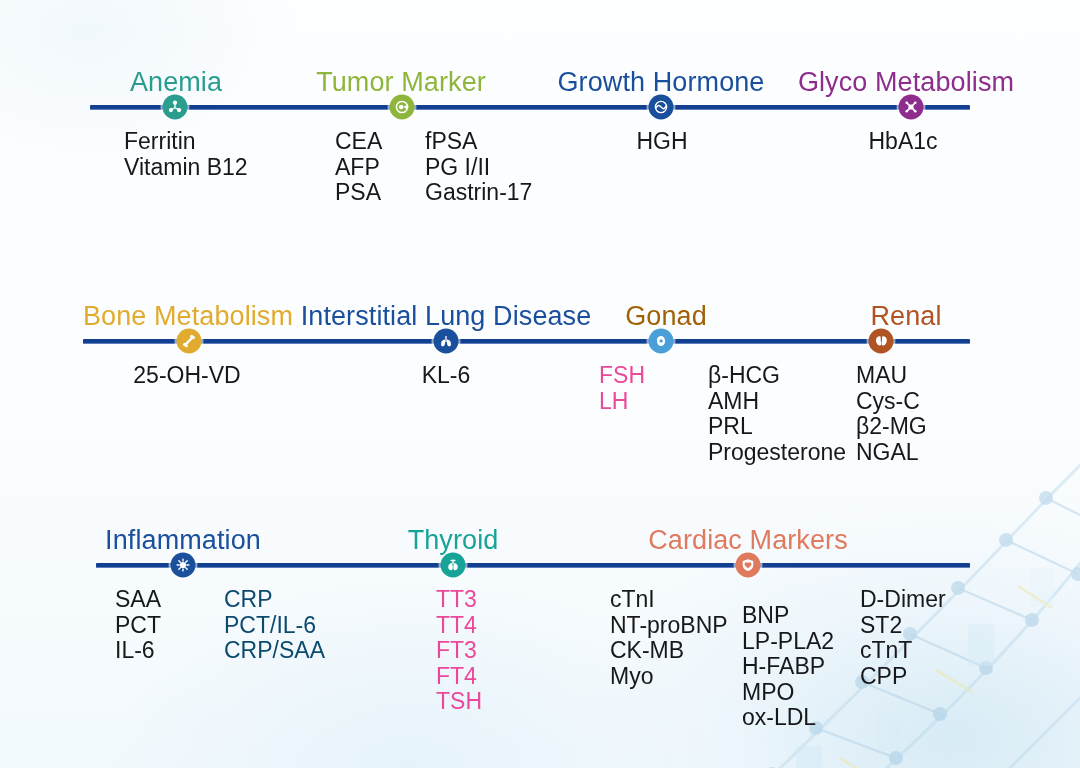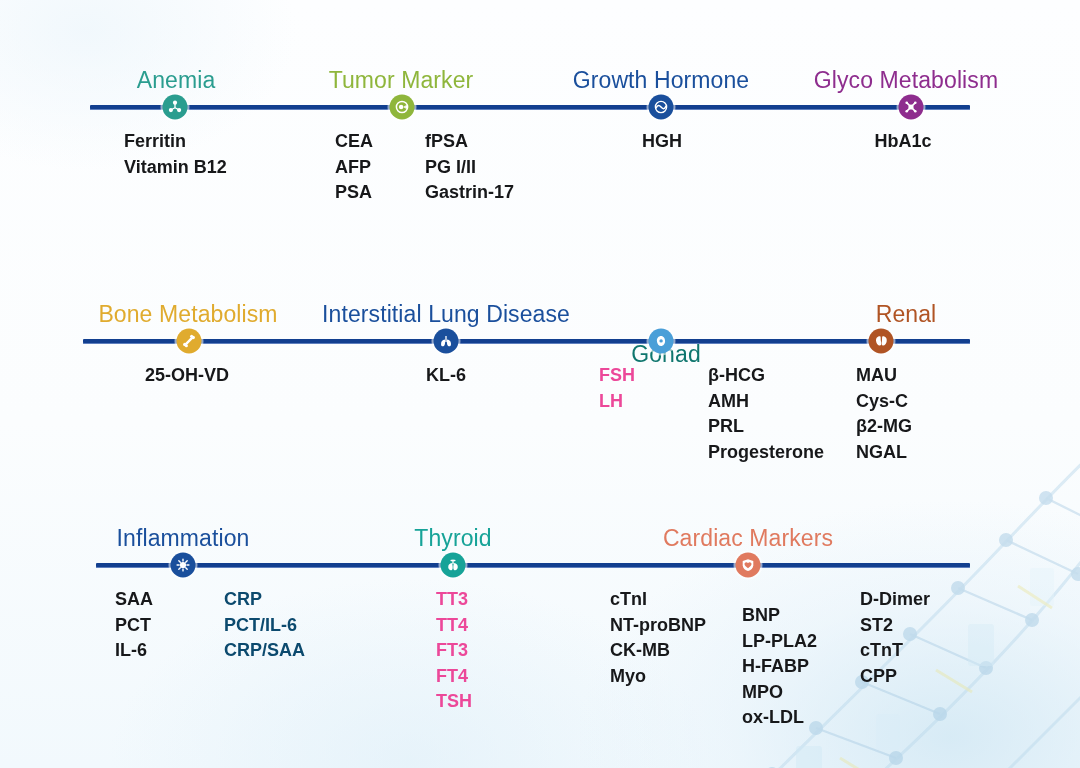--- a/index.html
+++ b/index.html
@@ -16,28 +16,28 @@
       radial-gradient(ellipse 300px 200px at 8% 4%, rgba(235,245,251,.65) 0%, rgba(255,255,255,0) 70%),
       linear-gradient(180deg,#fdfeff 0%,#fbfdfe 55%,#f2f9fd 100%);
   }
   #bg-helix{position:absolute;right:-40px;bottom:-60px;width:420px;height:400px;opacity:.55;}
   
   .row{position:absolute;left:0;width:1080px;}
   #row-0{top:40px;} #row-1{top:274px;} #row-2{top:495px;}
   .rule-wrap{position:absolute;left:0;width:1080px;height:8px;}
   .rule{position:absolute;height:5px;background:#123f8f;border-radius:1px;
         box-shadow:0 -1px 0 rgba(120,150,205,.75) inset;}
-  .heading{position:absolute;white-space:nowrap;font-size:23px;font-weight:400;
+  .heading{position:absolute;white-space:nowrap;font-size:27px;font-weight:400;
            letter-spacing:.1px;transform:translateX(-50%);}
   .badge{position:absolute;width:25px;height:25px;border-radius:50%;
          transform:translate(-50%,-50%);display:flex;align-items:center;
          justify-content:center;box-shadow:0 0 0 2px rgba(255,255,255,.55);}
   .badge svg{width:15px;height:15px;display:block;}
-  .col{position:absolute;font-size:18px;line-height:25.5px;color:#17181a;
-       white-space:nowrap;font-weight:700;}
+  .col{position:absolute;font-size:23px;line-height:25.5px;color:#17181a;
+       white-space:nowrap;font-weight:400;}
   .col .item{display:block;}
   .col.center{transform:translateX(-50%);text-align:center;}
 </style>
 </head>
 <body>
 
 <div id="bg-wash"></div>
 <svg id="bg-helix" viewBox="0 0 420 400">
   <g fill="none" stroke="#b9d7ea" stroke-width="3" opacity=".85">
     <path d="M30 390 C 120 300, 210 215, 300 120 C 340 78, 372 44, 400 18"></path>
@@ -219,21 +219,21 @@
       </div>
       <div class="heading" style="left: 446px; top: 27px; color: rgb(26, 79, 156);">Interstitial Lung Disease</div>
       <div class="badge" style="left: 446px; top: 67px; background: rgb(26, 79, 156);">
         <svg viewBox="0 0 15 15">
           <use href="#g-lungs-icon"></use>
         </svg>
       </div>
       <div class="col center" style="left: 446px; top: 89px; color: rgb(23, 24, 26);">
         <span class="item">KL-6</span>
       </div>
-      <div class="heading" style="left: 666px; top: 27px; color: #0f766e; margin-top: 40px;">Gonad</div>
+      <div class="heading" style="left: 666px; top: 27px; color: #a16207;">Gonad</div>
       <div class="badge" style="left: 661px; top: 67px; background: rgb(74, 159, 216);">
         <svg viewBox="0 0 15 15">
           <use href="#g-ovary-icon"></use>
         </svg>
       </div>
       <div class="col" style="left: 599px; top: 89px; color: #ec4899;">
         <span class="item">FSH</span>
         <span class="item">LH</span>
       </div>
       <div class="col" style="left: 700px; top: 89px; color: rgb(23, 24, 26); margin-left: 8px;">

